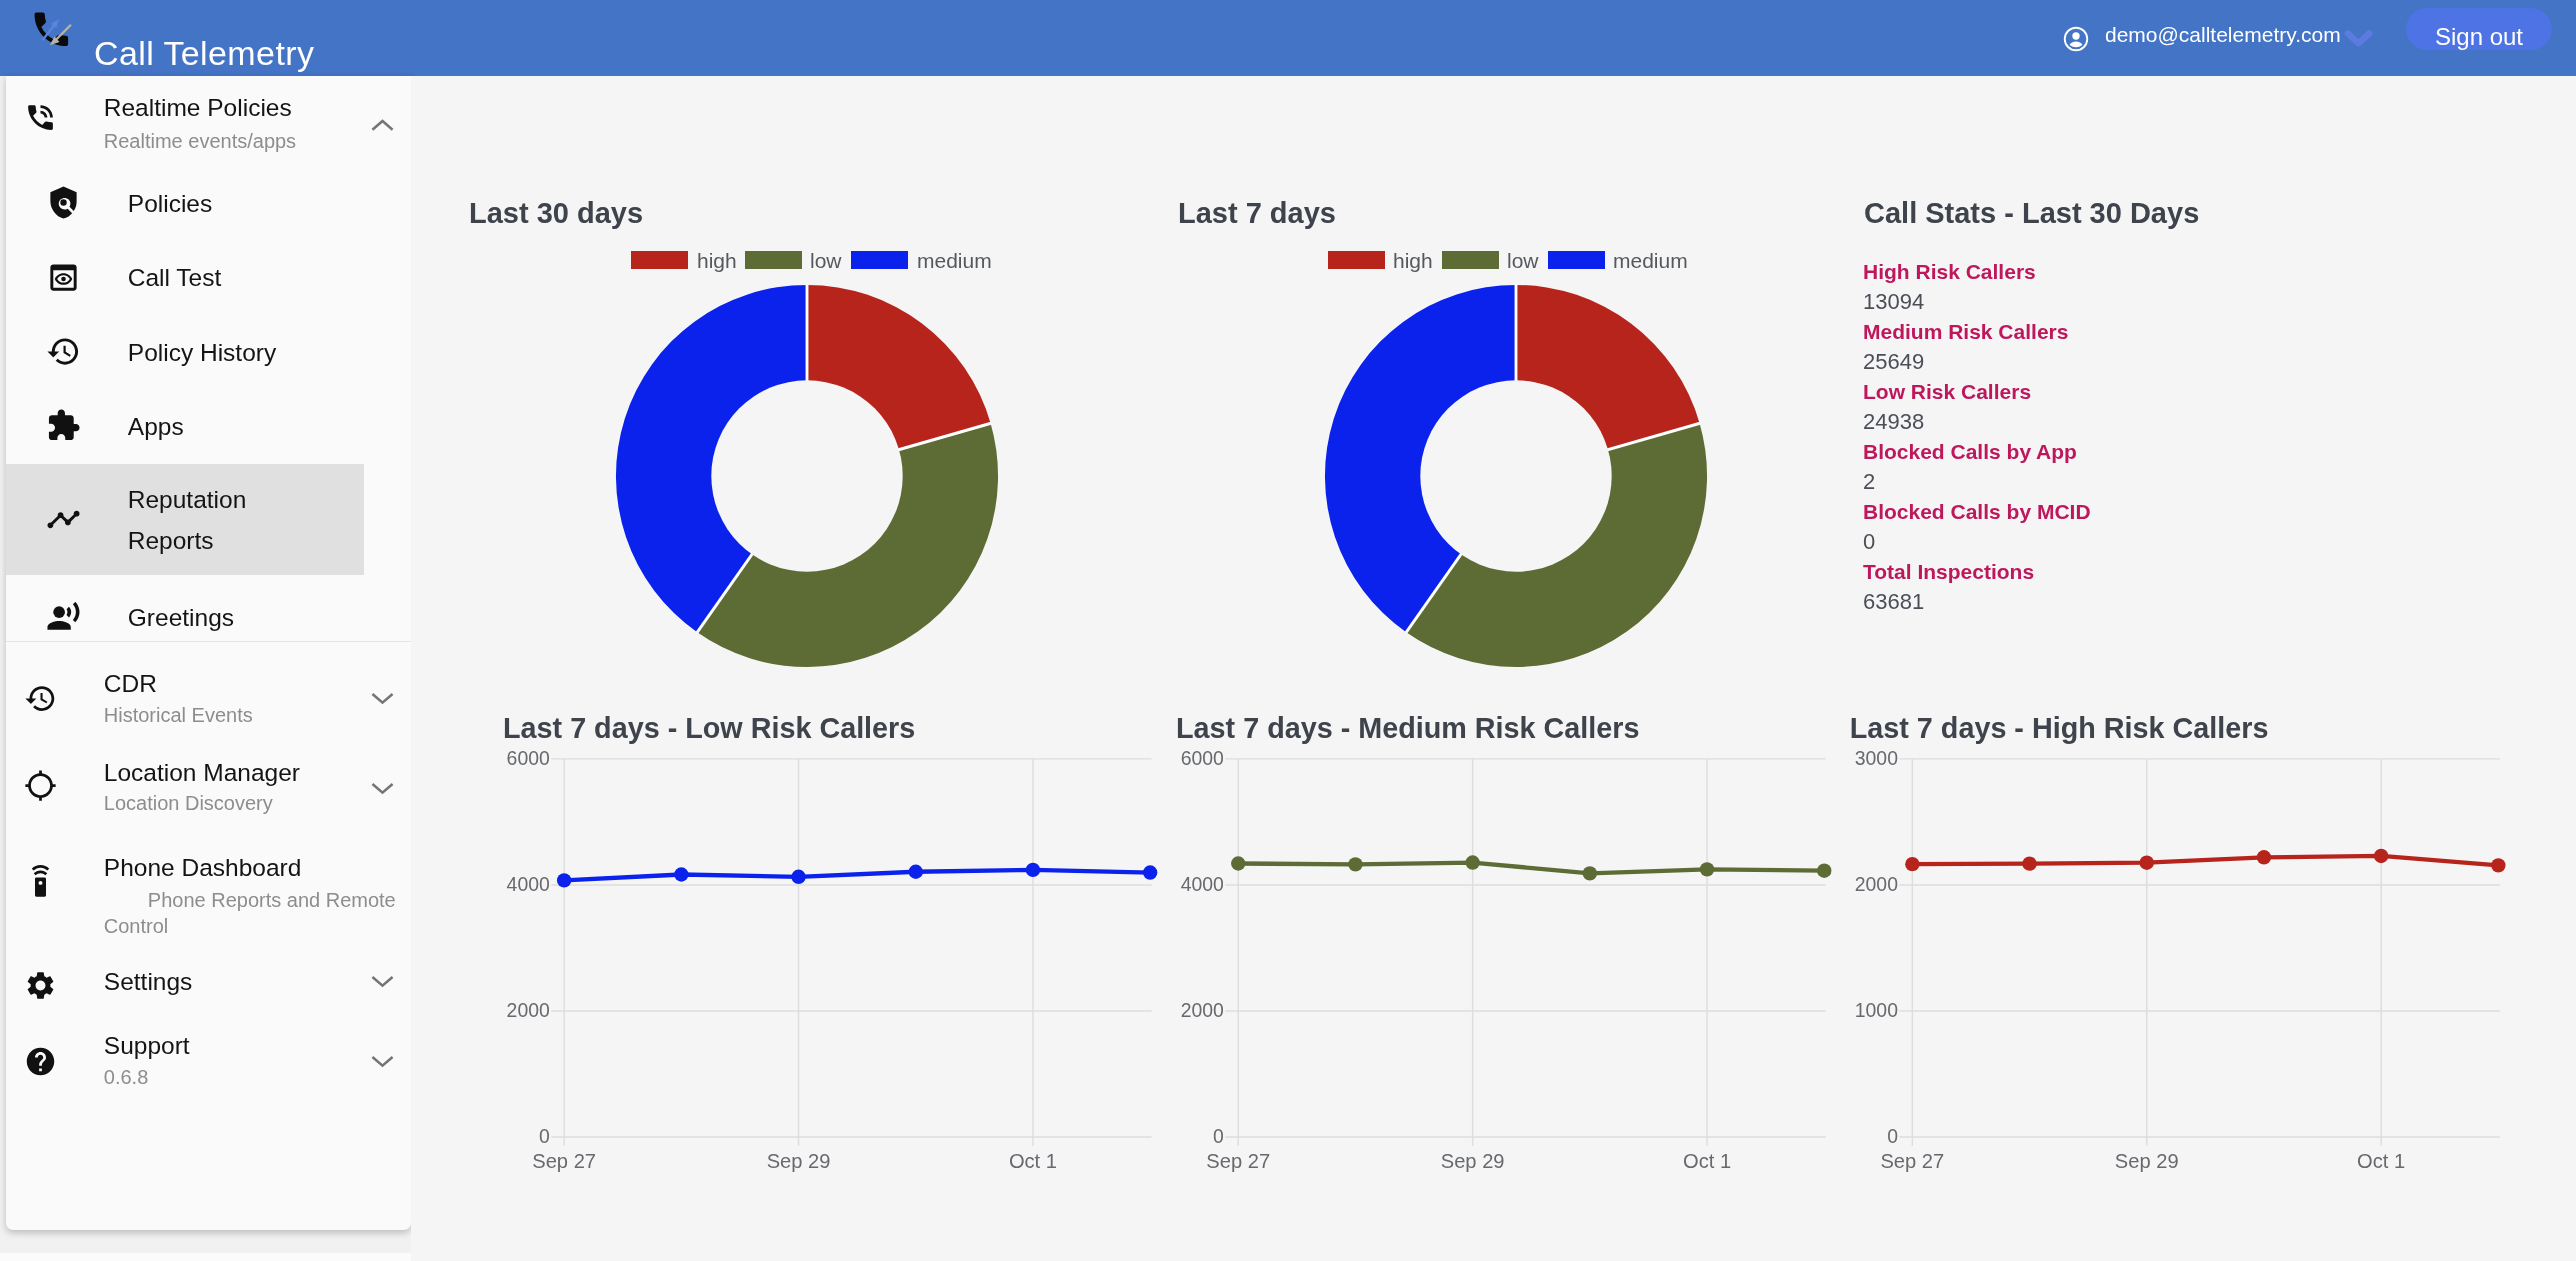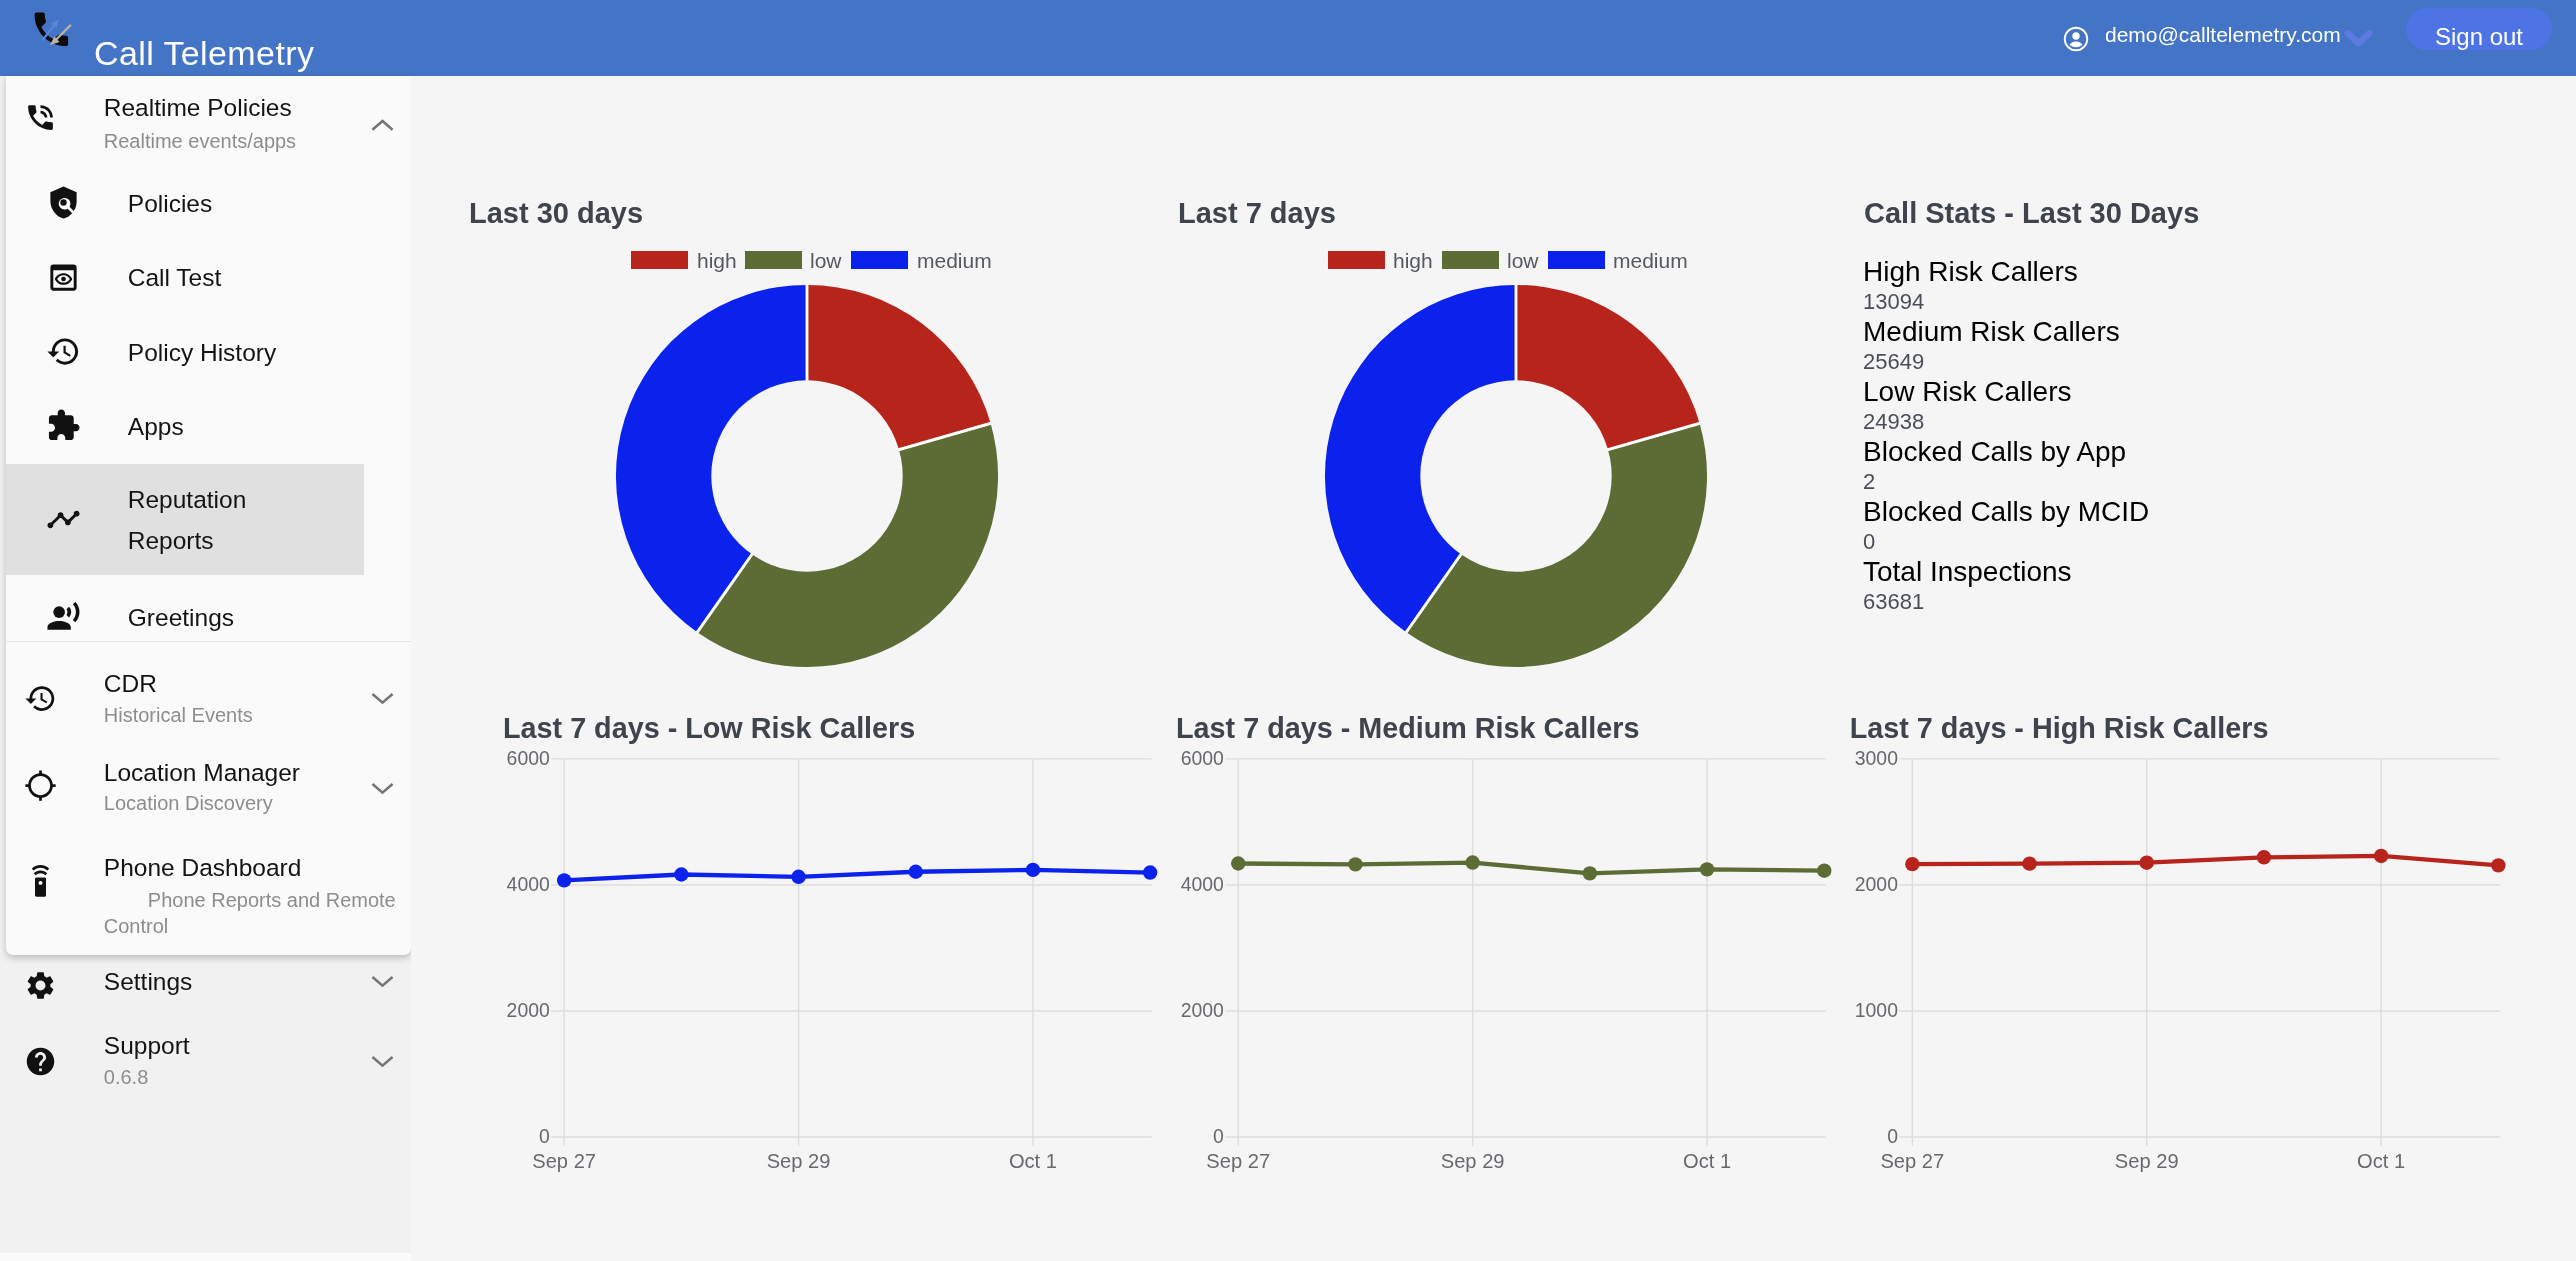--- a/index.html
+++ b/index.html
@@ -10,33 +10,33 @@
   
   #header { position:absolute; left:0; top:0; width:2576px; height:76px; background:#4474c5; }
   #logo { position:absolute; left:32px; top:7.2px; }
   #brand { position:absolute; left:94px; top:34px; color:#fff; font-size:34px; font-weight:400; letter-spacing:0.4px;text-align:center; }
   #acct { position:absolute; left:2063px; top:26px; }
   #email { position:absolute; left:2105px; top:23px; color:#fff; font-size:21px; }
   #caret { position:absolute; left:2342px; top:29px; }
   #signout { position:absolute; left:2406px; top:8px; width:146px; height:42px; background:#4d73e4; border-radius:29.5px; color:#fff; font-size:24px; text-align:center; line-height:57px; }
 
   
-  #sidebar { position:absolute; left:5.8px; top:76px; width:405px; height:879px; background:#fafafa;
+  #sidebar { position:absolute; left:5.8px; top:76px; width:405px; height:1154px; background:#fafafa;
              border-radius:0 0 7.2px 7.2px; box-shadow:0 2.9px 7.2px rgba(0,0,0,0.22); }
   .mi-title { position:absolute; font-size:24.5px; color:#141414; }
   .mi-sub { position:absolute; font-size:20px; color:#8d8d8d; }
   .micon { position:absolute; }
   #hl { position:absolute; left:0; top:388px; width:358px; height:111px; background:#e0e0e0; }
   #divider { position:absolute; left:0px; top:565px; width:405px; height:0; border-top:1.4px solid #e4e4e4; }
 
   
   #main { position:absolute; left:411px; top:76px; width:2165px; height:1186px; background:#f5f5f6; }
   #h1 { position:absolute; left:63px; top:36px; font-size:49px; font-weight:400; color:#40454e; }
   .sec-title { position:absolute; font-size:29px; font-weight:700; color:#3e434c; }
-  .stat-b { font-size:28px; font-weight:400; color:#000000; line-height:30px; }
+  .stat-b { font-size:21px; font-weight:700; color:#be185d; line-height:30px; }
   .stat-v { font-size:22px; font-weight:400; color:#4a4f57; line-height:30px; }
 </style>
 </head>
 <body>
 
 <div style="position:absolute; left:0; bottom:0; width:2576px; height:8px; background:#fbfbfc;"></div>
 <div id="header">
   <svg id="logo" width="86" height="76" viewBox="0 0 120 105" style="left:0; top:0;">
     <g transform="translate(40.4,9.2) scale(2.6)">
       <path fill="#0a0a0a" d="M6.62,10.79c1.44,2.83,3.76,5.14,6.59,6.59l2.2-2.2c0.27-0.27,0.67-0.36,1.02-0.24 c1.12,0.37,2.33,0.57,3.57,0.57c0.55,0,1,0.45,1,1V20c0,0.55-0.45,1-1,1c-9.39,0-17-7.61-17-17c0-0.55,0.45-1,1-1h3.5 c0.55,0,1,0.45,1,1c0,1.25,0.2,2.45,0.57,3.57c0.11,0.35,0.03,0.74-0.24,1.02L6.62,10.79z"></path>

